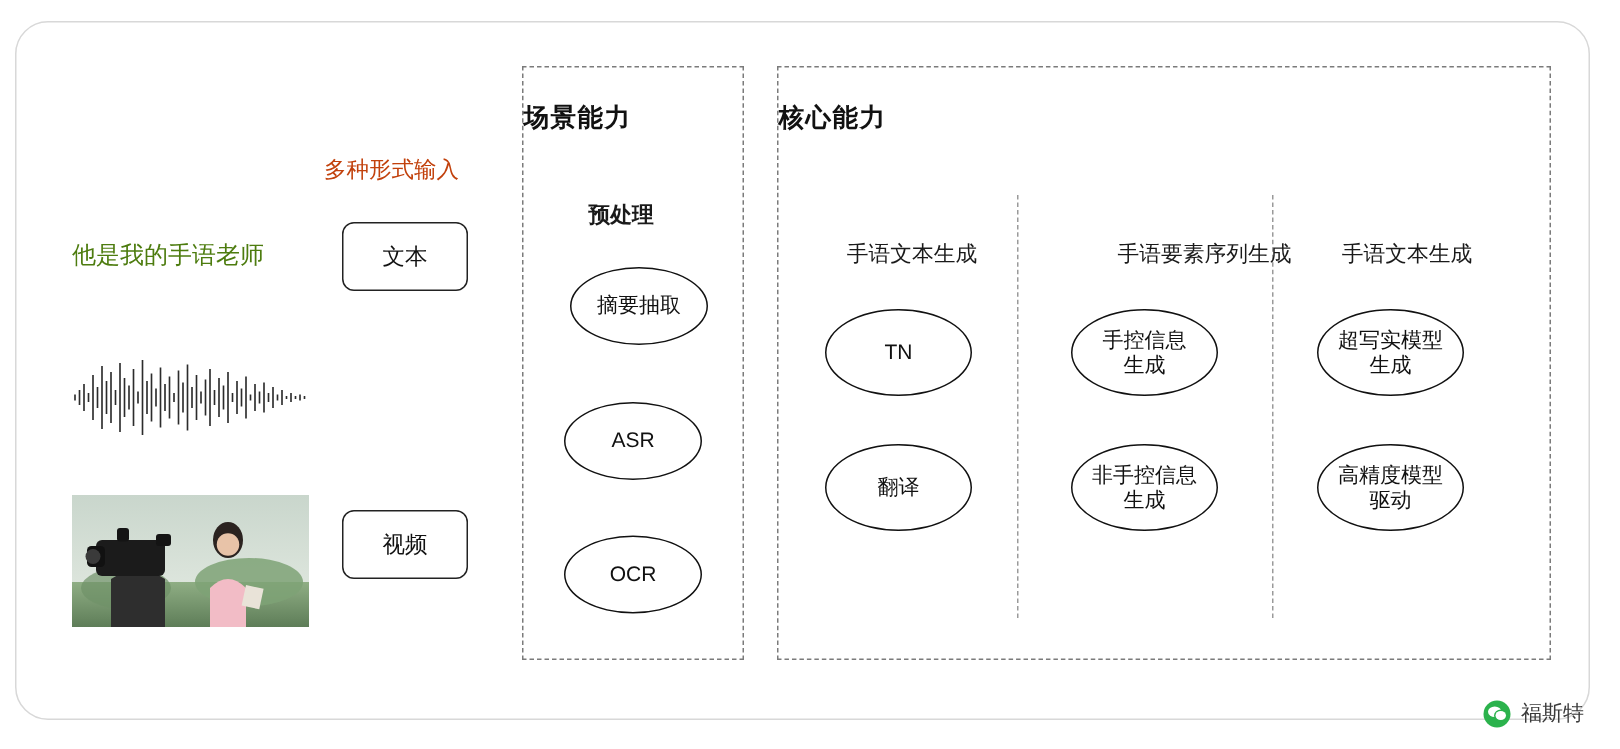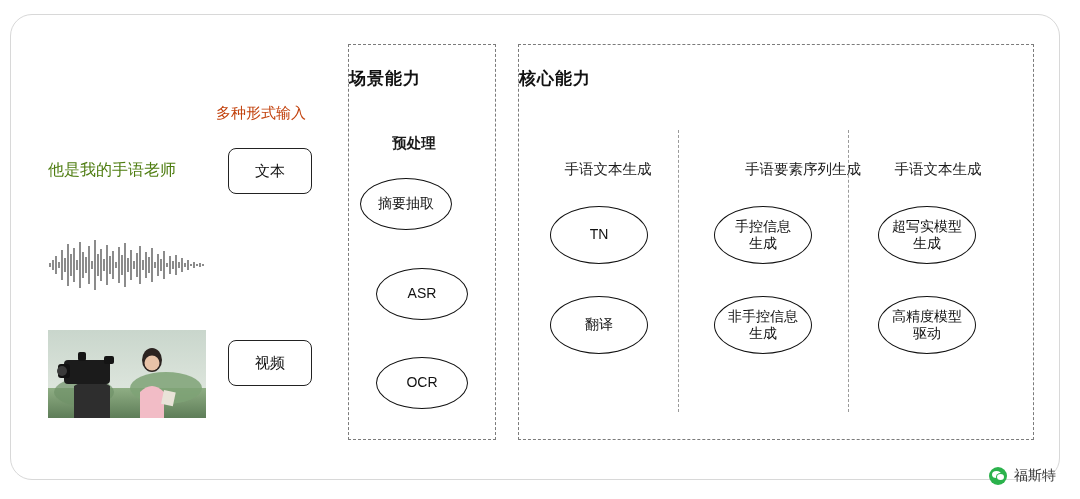--- a/index.html
+++ b/index.html
@@ -295,21 +295,21 @@
   </svg>
 
   <div class="pill" id="pill-text">文本</div>
   <div class="pill" id="pill-video">视频</div>
 
   <div class="dashed-panel" id="panel-scene">
     <div class="panel-title">场景能力</div>
   </div>
   <div class="col-subtitle" style="left:348px; top:134px; width:132px;font-weight:bold;">预处理</div>
 
-  <div class="ellipse small" style="left:360px; top:178px;">摘要抽取</div>
+  <div class="ellipse small" style="left:380px; top:178px;">摘要抽取</div>
   <div class="ellipse small" style="left:376px; top:268px;">ASR</div>
   <div class="ellipse small" style="left:376px; top:357px;text-align:center;">OCR</div>
 
   <div class="dashed-panel" id="panel-core">
     <div class="panel-title">核心能力</div>
   </div>
 
   <div class="v-sep" style="left:678px;"></div>
   <div class="v-sep" style="left:848px;"></div>
 

